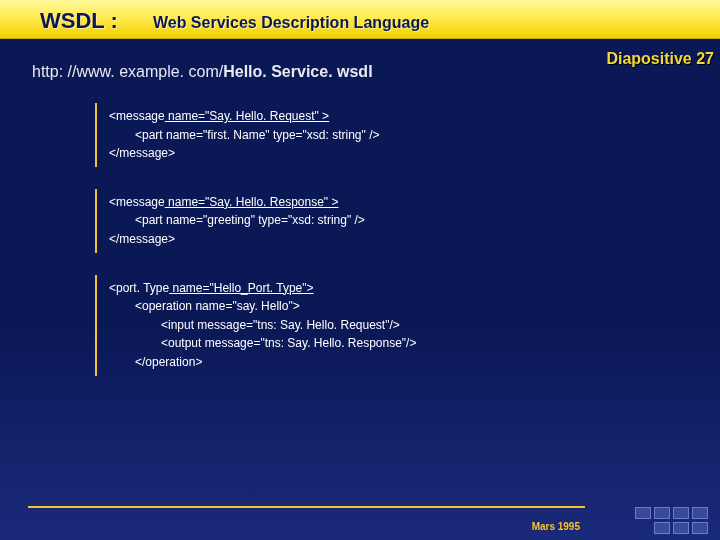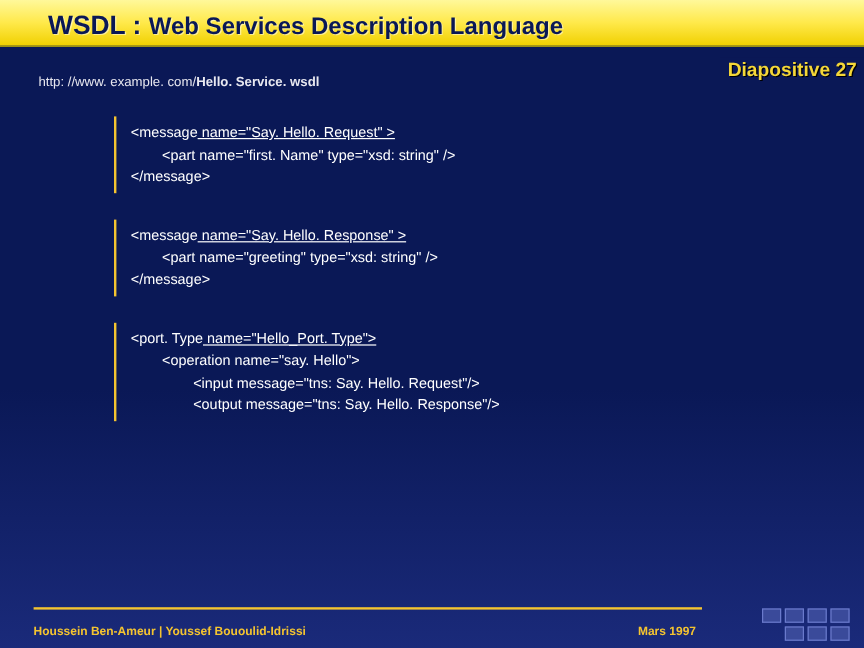--- a/index.html
+++ b/index.html
@@ -16,36 +16,37 @@
     padding: 8px 0 4px 40px;
     border-bottom: 1px solid #c0b000;
   }
   .header h1 {
     color: #0a1856;
     font-size: 22px;
     font-weight: bold;
     text-shadow: 1px 1px 0 rgba(255,255,255,0.5);
   }
   .header h1 .sub {
-    font-size: 20px;
+    font-size: 16px;
+    margin-left: 29px;
   }
   .slide-num {
     position: absolute;
     top: 48px;
     right: 0;
     background: #0a1856;
     color: #f4d738;
     font-size: 16px;
     font-weight: bold;
     padding: 2px 6px;
     text-shadow: 1px 1px 0 #000;
   }
   .url {
     color: #e8e8f0;
-    font-size: 11px;
+    font-size: 16px;
     margin: 24px 0 0 32px;
     font-family: Arial, sans-serif;
   }
   .url .bold { font-weight: bold; }
   .content {
     margin: 22px 0 0 95px;
   }
   .codeblock {
     border-left: 2px solid #f4c430;
     padding: 4px 0 4px 12px;
@@ -136,28 +137,28 @@
     <div><span class="b">&lt;message</span><span class="u"> name="Say. Hello. Response" &gt;</span></div>
     <span class="i1"><span class="b">&lt;part</span><span> name="greeting" type="xsd: string" </span><span class="b">/&gt;</span></span>
     <div class="b">&lt;/message&gt;</div>
   </div>
 
   <div class="codeblock">
     <div><span class="b">&lt;port. Type</span><span class="u"> name="Hello_Port. Type"&gt;</span></div>
     <span class="i1"><span class="b">&lt;operation</span><span> name="say. Hello"&gt;</span></span>
     <span class="i2"><span class="b">&lt;input</span><span> message="tns: Say. Hello. Request"</span><span class="b">/&gt;</span></span>
     <span class="i2"><span class="b">&lt;output</span><span> message="tns: Say. Hello. Response"</span><span class="b">/&gt;</span></span>
+    <span class="i1 b">&lt;/operation&gt;</span>
   </div>
 
 </div>
 
 <div class="footer">
   <div class="footer-line"></div>
-  <div class="footer-author">Houssein Ben-Ameur | Youssef Bououlid-Idrissi</div>
-  <div class="footer-date">Mars 1997</div>
+  <div class="footer-date">Mars 1995</div>
   <div class="footer-boxes">
     <div class="boxrow">
         <div class="box"></div>
         <div class="box"></div>
         <div class="box"></div>
         <div class="box"></div>
       </div>
     <div class="boxrow">
         <div class="box"></div>
         <div class="box"></div>

